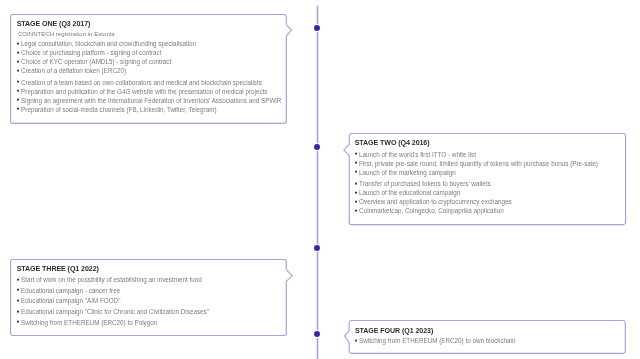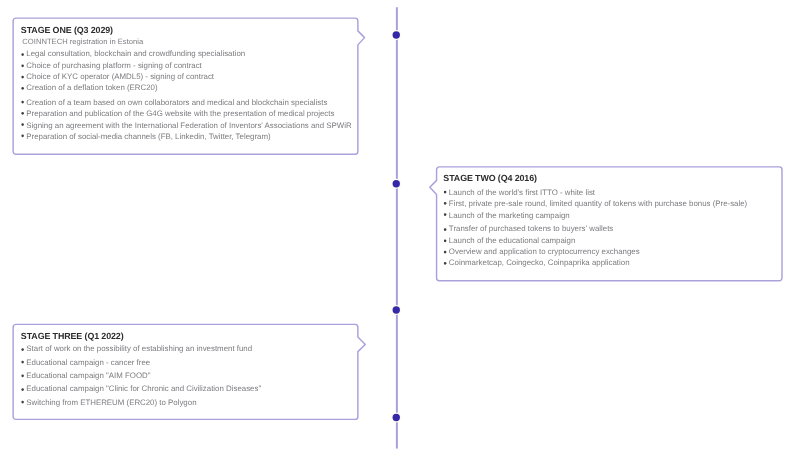--- a/index.html
+++ b/index.html
@@ -42,21 +42,21 @@
       </svg>
   </div>
 
   <div class="stage" style="left:10.4px;top:13.8px;width:276.8px;height:109.9px;">
     <div class="stage-box">
       <svg width="282" height="111" viewBox="0 0 282 111" fill="none" style="left:0;">
         <path d="M2.7 0.5 H274.1 A2.2 2.2 0 0 1 276.3 2.7 V10.7 L281.6 16.1 L276.3 21.9 V107.2 A2.2 2.2 0 0 1 274.1 109.4 H2.7 A2.2 2.2 0 0 1 0.5 107.2 V2.7 A2.2 2.2 0 0 1 2.7 0.5 Z" stroke="#a9a1dc" stroke-width="1.15" fill="#ffffff" stroke-linejoin="round"></path>
       </svg>
     </div>
     <div class="stage-inner">
-      <div class="stage-title" style="left:6.3px;top:7.3px;">STAGE ONE (Q3 2029)</div>
+      <div class="stage-title" style="left:6.3px;top:7.3px;">STAGE ONE (Q3 2017)</div>
       <div class="stage-sub" style="left:7.5px;top:17.1px;">COINNTECH registration in Estonia</div>
       <div class="blist" style="left:7.2px;top:27.6px;">
           <div class="bullet-row" style="top: 0px;">
             <span class="bul">
               <svg width="4" height="4" viewBox="0 0 4 4">
                 <circle cx="1.05" cy="1.65" r="1.08" fill="#3f3f3f"></circle>
               </svg>
             </span>
             <span class="btxt">Legal consultation, blockchain and crowdfunding specialisation</span>
           </div>
@@ -235,20 +235,40 @@
               <svg width="4" height="4" viewBox="0 0 4 4">
                 <circle cx="1.05" cy="1.65" r="1.08" fill="#3f3f3f"></circle>
               </svg>
             </span>
             <span class="btxt">Switching from ETHEREUM (ERC20) to Polygon</span>
           </div>
         </div>
     </div>
   </div>
 
+  <div class="stage" style="left:349px;top:320.4px;width:276.2px;height:33.8px;">
+    <div class="stage-box">
+      <svg width="283" height="35" viewBox="0 0 283 35" fill="none" style="left:-5.3px;">
+        <path d="M279.1 0.5 H7.4 A2.2 2.2 0 0 0 5.2 2.7 V10.3 L0.5 16.2 L5.2 22.3 V31.1 A2.2 2.2 0 0 0 7.4 33.3 H279.1 A2.2 2.2 0 0 0 281.3 31.1 V2.7 A2.2 2.2 0 0 0 279.1 0.5 Z" stroke="#a9a1dc" stroke-width="1.15" fill="#ffffff" stroke-linejoin="round"></path>
+      </svg>
+    </div>
+    <div class="stage-inner">
+      <div class="stage-title" style="left:5.9px;top:7.5px;">STAGE FOUR (Q1 2023)</div>
+      <div class="blist" style="left:6.6px;top:18.1px;">
+          <div class="bullet-row" style="top: 0px;">
+            <span class="bul">
+              <svg width="4" height="4" viewBox="0 0 4 4">
+                <circle cx="1.05" cy="1.65" r="1.08" fill="#3f3f3f"></circle>
+              </svg>
+            </span>
+            <span class="btxt">Switching from ETHEREUM (ERC20) to own blockchain</span>
+          </div>
+        </div>
+    </div>
+  </div>
 
 <div class="tl-dot" style="left: 312.25px; top: 22.5px;">
       <svg width="10" height="10" viewBox="0 0 10 10">
         <circle cx="5" cy="5" r="4.05" fill="#fcfcf0"></circle>
         <circle cx="5" cy="5" r="2.95" fill="#3527a9"></circle>
       </svg>
     </div>
     <div class="tl-dot" style="left: 312.25px; top: 142px;">
       <svg width="10" height="10" viewBox="0 0 10 10">
         <circle cx="5" cy="5" r="4.05" fill="#fcfcf0"></circle>

